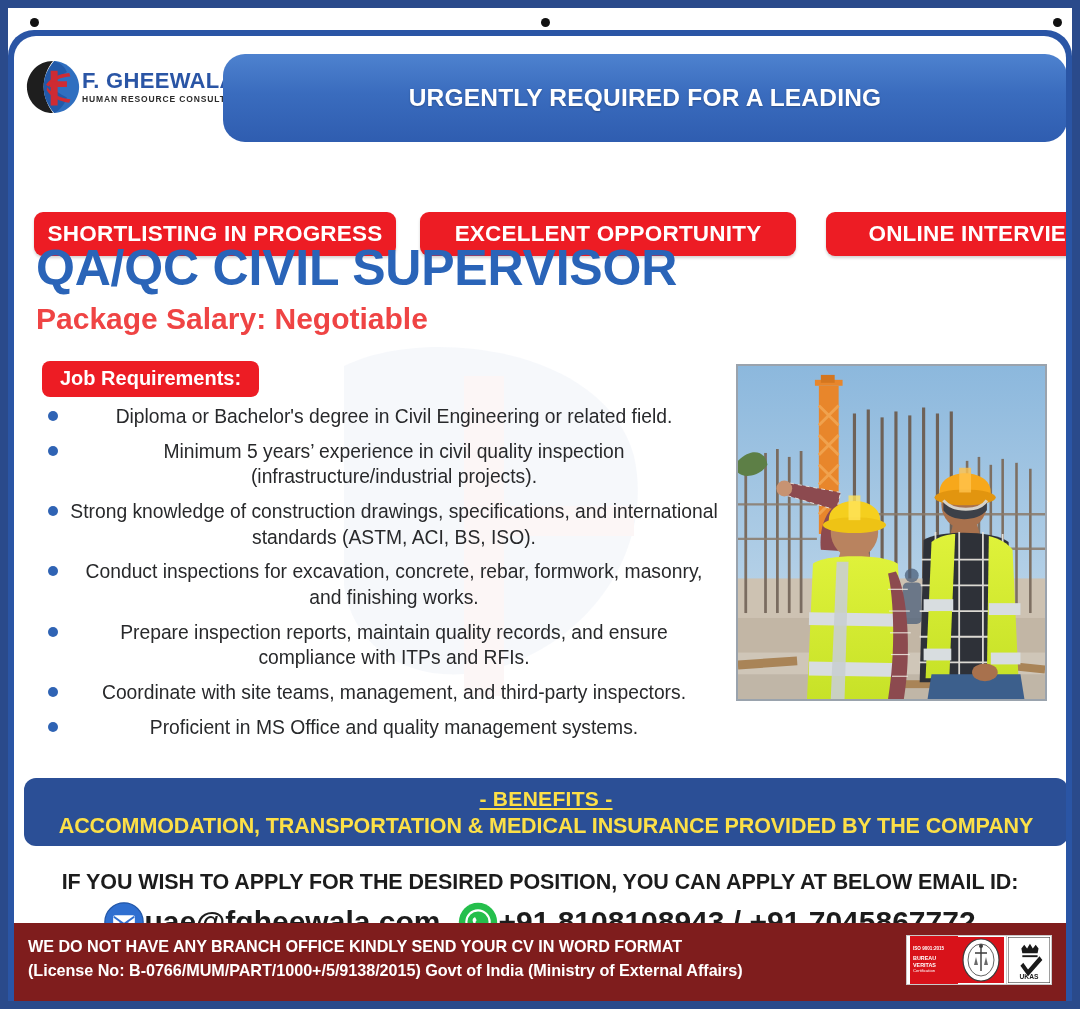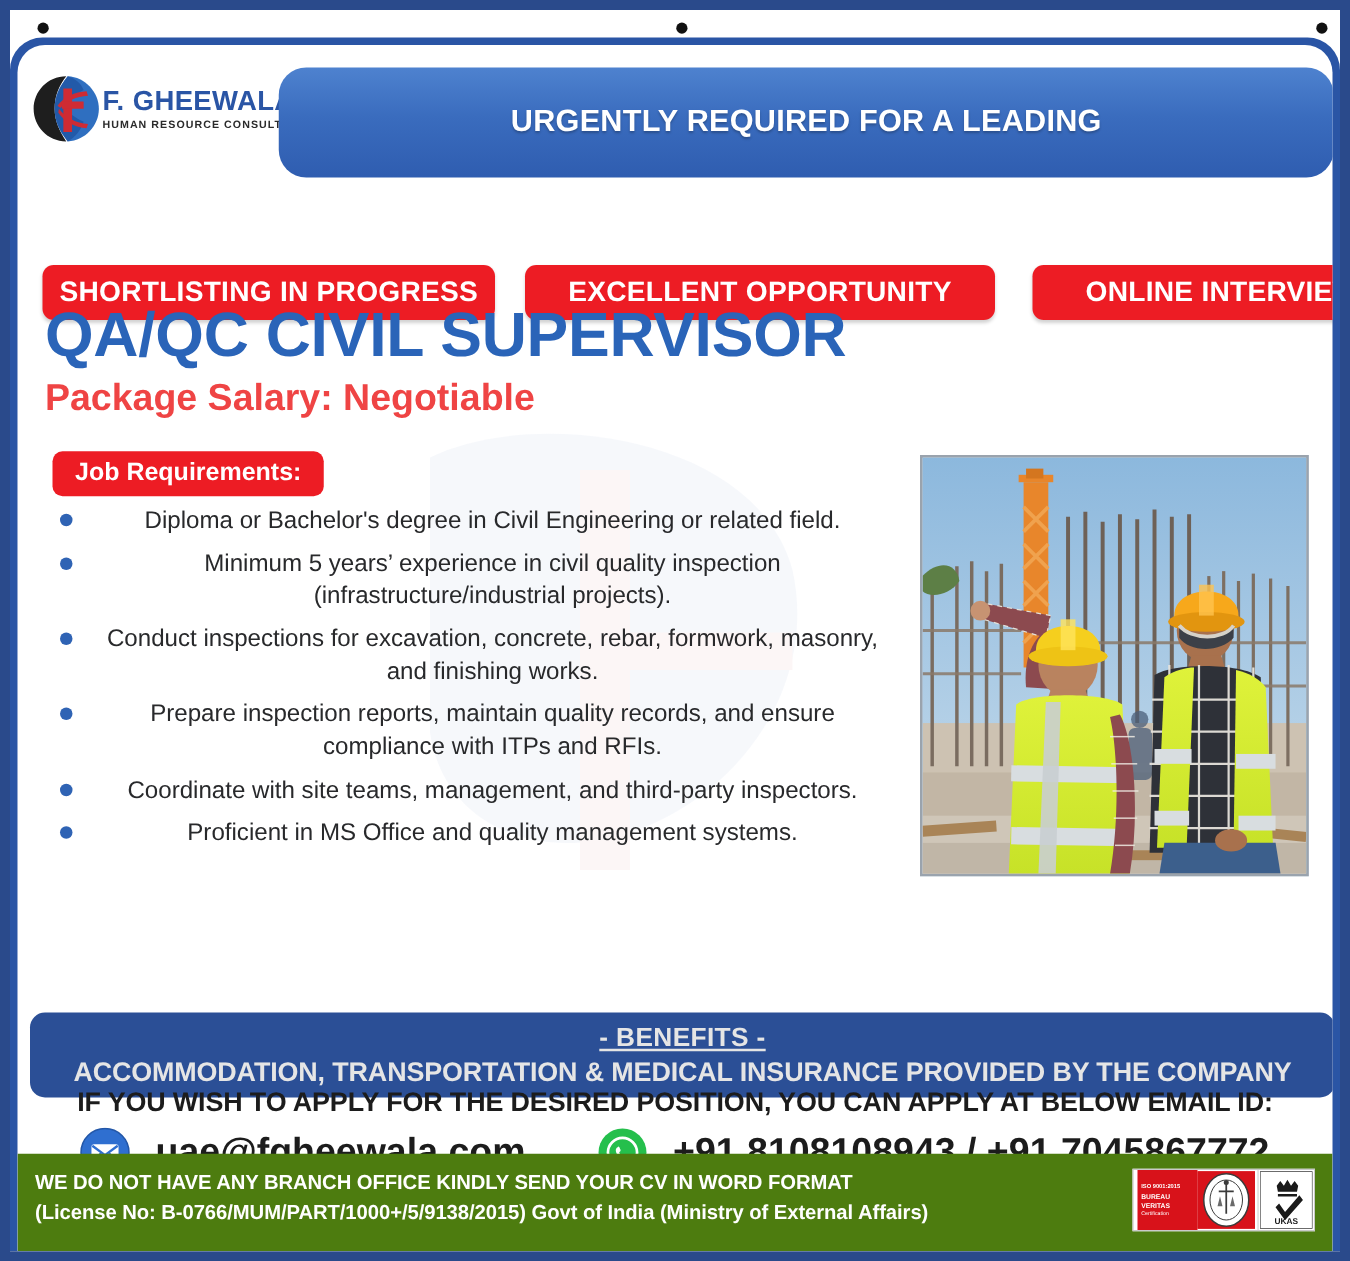--- a/index.html
+++ b/index.html
@@ -169,25 +169,24 @@
     overflow:hidden;
   }
   .photo svg{ display:block; width:100%; height:100%; }
 
   
   .benefits{
     position:absolute;
     left:10px; top:742px; width:1044px; height:68px;
     background:#2b4f96;
     border-radius:12px;
-    color:#e5e5e5;
+    color:#fde047;
     display:flex; flex-direction:column;
     align-items:center; justify-content:center;
     padding-top:2px;
-    margin-top:32px;
   }
   .benefits .ben-head{
     font-size:21px; font-weight:bold;
     text-decoration:underline;
     letter-spacing:.3px;
     margin-bottom:3px;
   }
   .benefits .ben-body{
     font-size:21.5px; font-weight:bold; letter-spacing:-.1px;
     white-space:nowrap;
@@ -199,34 +198,34 @@
     left:0; top:834px; width:100%;
     text-align:center;
     font-size:21.5px; font-weight:bold;
     color:#1c1c1c;
     letter-spacing:-.1px;
   }
   .contacts{
     position:absolute;
     left:0; top:866px; width:100%;
     display:flex; align-items:center; justify-content:center;
-    gap:20px;
+    gap:0;
   }
   .contacts .ic{ width:40px; height:40px; flex:0 0 auto; }
   .contacts .txt{
     font-size:30px; font-weight:bold; color:#1c1c1c;
   }
   .contacts .gap{ width:18px; }
 
   
   .footer{
     position:absolute;
     left:0; bottom:0; width:100%;
     height:78px;
-    background:#4d7c0f;
+    background:#7f1d1d;
     color:#fff;
   }
   .footer .ft-text{
     position:absolute; left:14px; top:11px;
     font-size:16.2px; font-weight:bold; line-height:1.5;
     letter-spacing:-.05px;
   }
   .cert{
     position:absolute; right:14px; top:12px;
     height:50px; display:flex; align-items:stretch;
@@ -310,20 +309,21 @@
           </div>
 
           <div class="job-title">QA/QC CIVIL SUPERVISOR</div>
           <div class="salary">Package Salary: Negotiable</div>
 
           <div class="req-tag">Job Requirements:</div>
 
           <ul class="req-list">
             <li><span class="dot"></span><span>Diploma or Bachelor's degree in Civil Engineering or related field.</span></li>
             <li><span class="dot"></span><span>Minimum 5 years’ experience in civil quality inspection (infrastructure/industrial projects).</span></li>
+            <li><span class="dot"></span><span>Strong knowledge of construction drawings, specifications, and international standards (ASTM, ACI, BS, ISO).</span></li>
             <li><span class="dot"></span><span>Conduct inspections for excavation, concrete, rebar, formwork, masonry, and finishing works.</span></li>
             <li><span class="dot"></span><span>Prepare inspection reports, maintain quality records, and ensure compliance with ITPs and RFIs.</span></li>
             <li><span class="dot"></span><span>Coordinate with site teams, management, and third-party inspectors.</span></li>
             <li><span class="dot"></span><span>Proficient in MS Office and quality management systems.</span></li>
           </ul>
 
           <div class="photo">
             <svg viewBox="0 0 311 337" preserveAspectRatio="xMidYMid slice">
               <defs>
                 <linearGradient id="sky" x1="0" y1="0" x2="0" y2="1">

